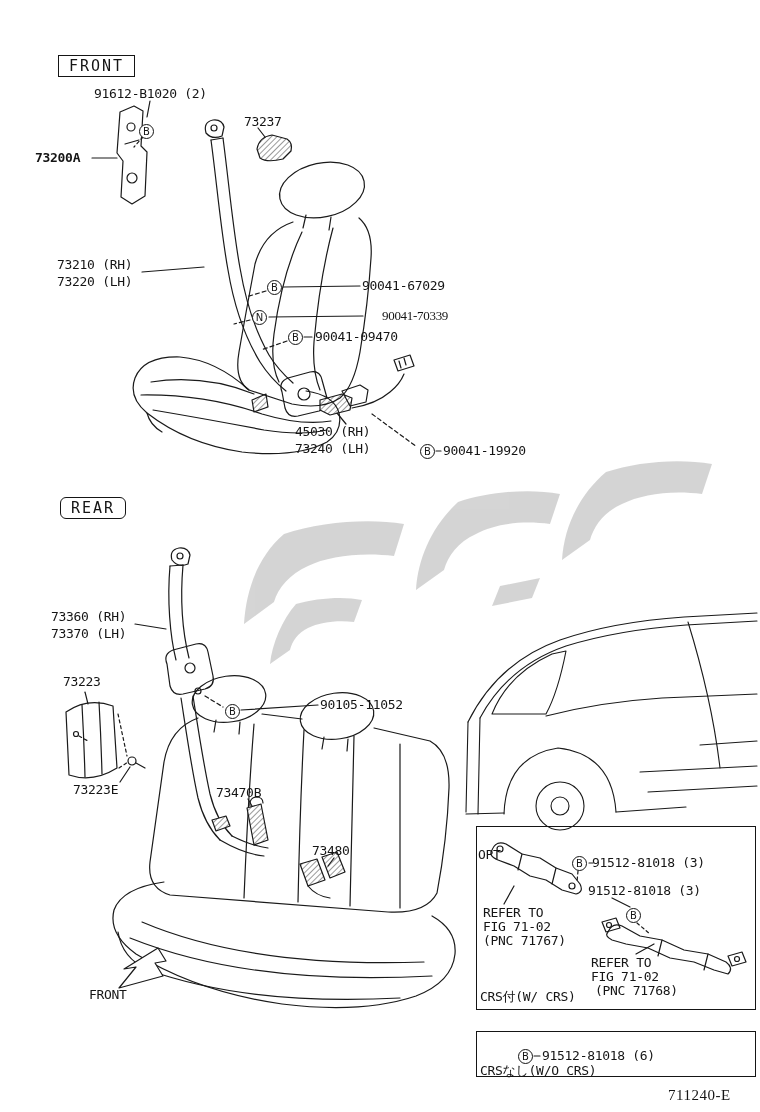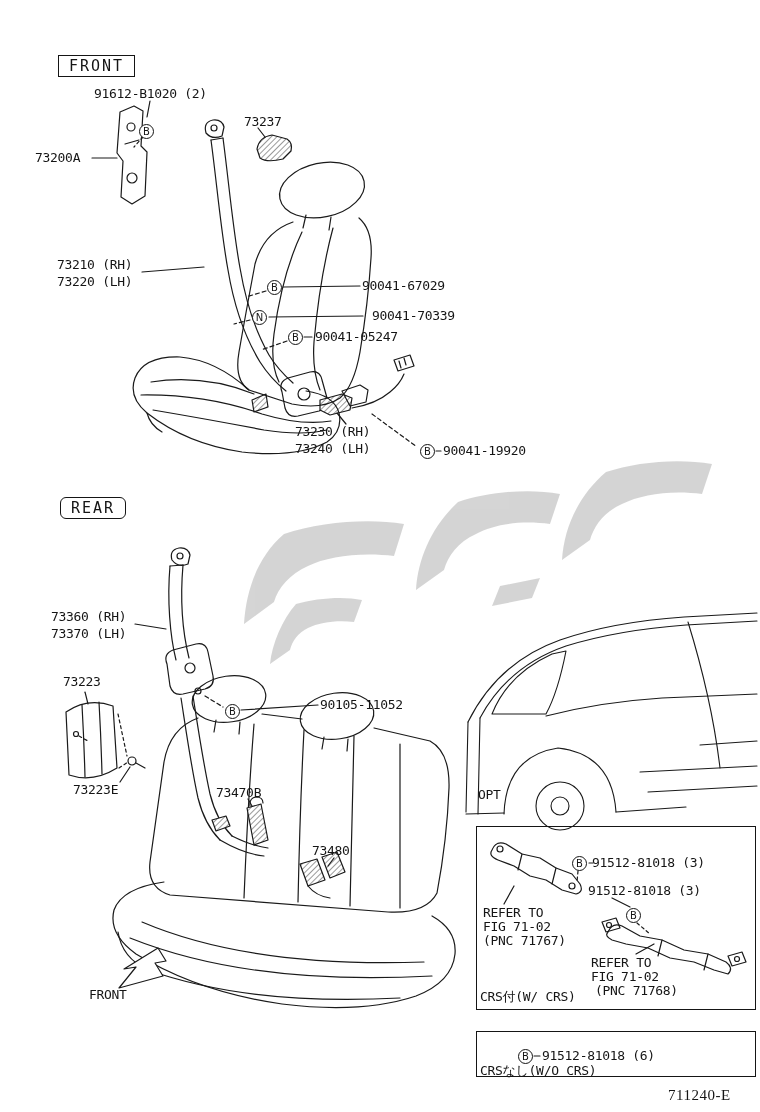--- a/index.html
+++ b/index.html
@@ -187,40 +187,40 @@
   </svg>
 
   <div class="panel" style="left:476px; top:826px; width:280px; height:184px;"></div>
   <div class="panel" style="left:476px; top:1031px; width:280px; height:46px;"></div>
 
   <div class="hdr" style="left:58px; top:55px;">FRONT</div>
   <div class="hdr" style="left:60px; top:497px;border-radius:6px;">REAR</div>
 
   <div class="lbl" style="left:94px;  top:87px;">91612-B1020 (2)</div>
   <div class="lbl" style="left:244px; top:115px;">73237</div>
-  <div class="lbl" style="left:35px;  top:151px;">73200A</div>
+  <div class="lbl" style="left:35px;  top:151px;font-weight:bold;">73200A</div>
   <div class="lbl" style="left:57px;  top:258px;">73210 (RH)</div>
   <div class="lbl" style="left:57px;  top:275px;">73220 (LH)</div>
   <div class="lbl" style="left:362px; top:279px;">90041-67029</div>
-  <div class="lbl" style="left:372px; top:309px;">90041-70339</div>
-  <div class="lbl" style="left:315px; top:330px;">90041-05247</div>
-  <div class="lbl" style="left:295px; top:425px;">73230 (RH)</div>
+  <div class="lbl" style="left:382px; top:309px;font-family:Liberation Serif, serif;">90041-70339</div>
+  <div class="lbl" style="left:315px; top:330px;">90041-09470</div>
+  <div class="lbl" style="left:295px; top:425px;">45030 (RH)</div>
   <div class="lbl" style="left:295px; top:442px;">73240 (LH)</div>
   <div class="lbl" style="left:443px; top:444px;">90041-19920</div>
 
   <div class="lbl" style="left:51px;  top:610px;">73360 (RH)</div>
   <div class="lbl" style="left:51px;  top:627px;">73370 (LH)</div>
   <div class="lbl" style="left:63px;  top:675px;">73223</div>
   <div class="lbl" style="left:320px; top:698px;">90105-11052</div>
   <div class="lbl" style="left:73px;  top:783px;">73223E</div>
   <div class="lbl" style="left:216px; top:786px;">73470B</div>
   <div class="lbl" style="left:312px; top:844px;">73480</div>
   <div class="lbl" style="left:89px;  top:988px;">FRONT</div>
 
-  <div class="lbl" style="left:478px; top:788px;">OPT</div>
+  <div class="lbl" style="left:478px; top:848px;">OPT</div>
   <div class="lbl" style="left:592px; top:856px;">91512-81018 (3)</div>
   <div class="lbl" style="left:588px; top:884px;">91512-81018 (3)</div>
   <div class="lbl" style="left:483px; top:906px;">REFER TO</div>
   <div class="lbl" style="left:483px; top:920px;">FIG 71-02</div>
   <div class="lbl" style="left:483px; top:934px;">(PNC 71767)</div>
   <div class="lbl" style="left:591px; top:956px;">REFER TO</div>
   <div class="lbl" style="left:591px; top:970px;">FIG 71-02</div>
   <div class="lbl" style="left:595px; top:984px;">(PNC 71768)</div>
   <div class="lbl" style="left:480px; top:990px;">CRS付(W/ CRS)</div>
 

